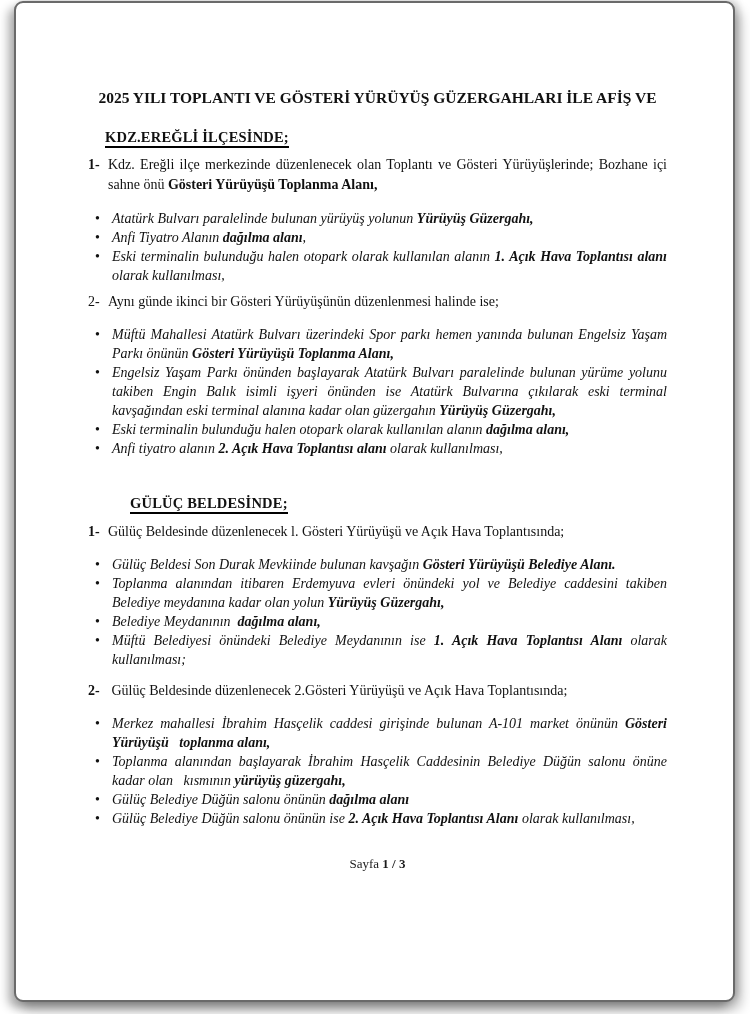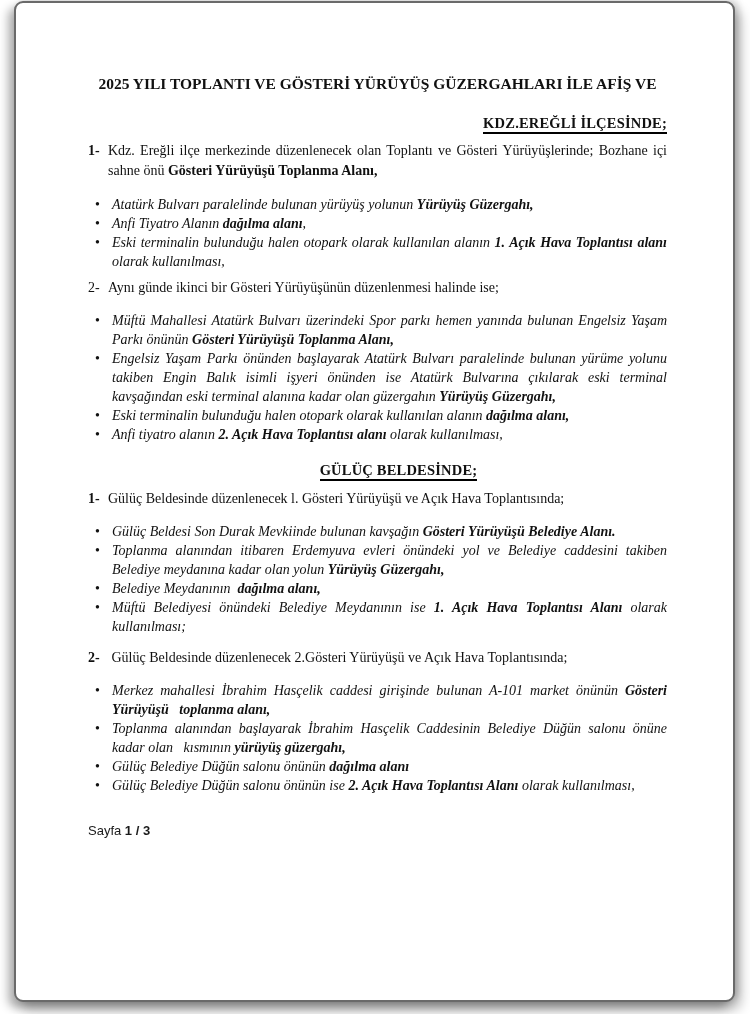--- a/index.html
+++ b/index.html
@@ -13,53 +13,53 @@
     position:absolute; left:14px; top:1px;
     width:721px; height:1001px; box-sizing:border-box;
     background:#fff;
     border:2px solid #6a6a6a; border-radius:9px;
     box-shadow:
       -6px 6px 10px rgba(0,0,0,.30),
        6px 8px 12px rgba(0,0,0,.26),
        4px -2px 6px rgba(0,0,0,.14);
   }
   .content {
-    position:absolute; top:2px; left:0; right:0;
+    position:absolute; top:16px; left:0; right:0;
     padding:0 66px 0 72px;
     font-size:14px; line-height:19.5px;
   }
   .b { font-weight:700; }
   .just { text-align:justify; }
   .title {
     margin-top:68px; text-align:center;
     font-weight:700; font-size:15.5px; line-height:21px;
   }
   .intro { margin:30px 0 0; text-indent:42px; }
   .heading { font-weight:700; font-size:14.5px; line-height:22px; }
-  .h-kdz   { margin:18px 0 0 17px;text-align:right; }
-  .h-guluc { margin:15px 0 0 42px;text-align:center; }
+  .h-kdz   { margin:18px 0 0 17px; }
+  .h-guluc { margin:34px 0 0 42px; }
   .hu { border-bottom:2px solid #000; padding-bottom:1px; letter-spacing:.2px; }
   .num-item { display:flex; }
   .marker { flex:none; width:20px; }
   .ntext { flex:1; }
   .blist { list-style:none; margin:0; padding:0 0 0 7px; }
   .blist li { display:flex; line-height:19px; }
   .dot { flex:none; width:17px; }
   .btxt { flex:1;font-style:italic; }
   #kdz-item1   { margin-top:7px; }
   #kdz-list1   { margin-top:15px; }
   #kdz-item2   { margin-top:7px; }
   #kdz-list2   { margin-top:13px; }
   #guluc-item1 { margin-top:8px; }
   #guluc-list1 { margin-top:14px; }
   #guluc-item2 { margin-top:12px; }
   #guluc-list2 { margin-top:13px; }
   .footer {
-    margin-top:26px; text-align:left;
-    font-family:Liberation Sans, sans-serif;
+    margin-top:26px; text-align:center;
+    font-family:Liberation Serif, serif;
     font-size:13px; color:#1a1a1a;
   }
 </style>
 </head>
 <body>
 
 <div class="page">
   <div class="content">
 
     <div class="title">

